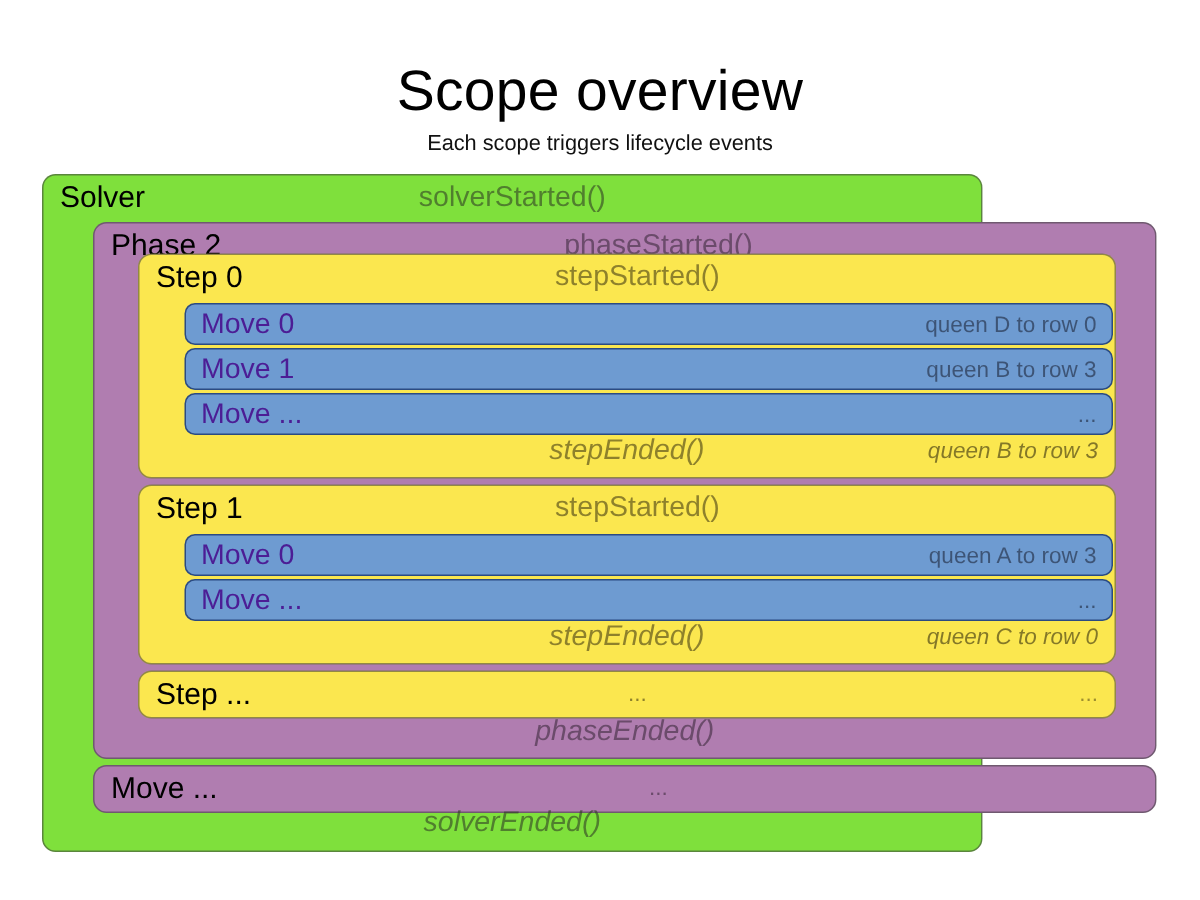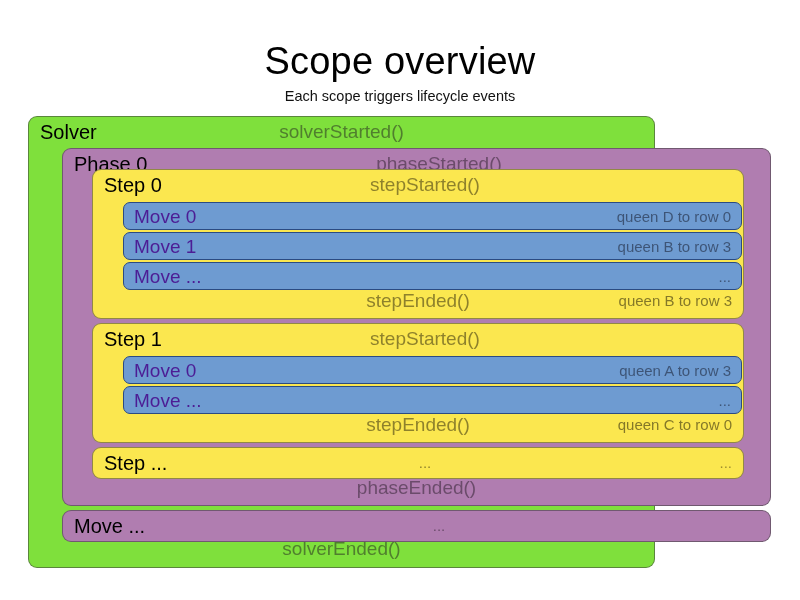--- a/index.html
+++ b/index.html
@@ -76,20 +76,21 @@
   .row .dots {
     font-size: 15px;
   }
 
   
   .foot {
     position: relative;
     height: 30px;
     line-height: 30px;
     white-space: nowrap;
+    font-style: italic;
   }
   .foot .evt {
     position: absolute;
     left: 0; right: 0; top: 0;
     text-align: center;
     font-size: 19px;
     color: rgba(50,50,50,0.62);
   }
   .foot .dtl {
     position: absolute;
@@ -210,21 +211,21 @@
 <div class="scope" id="solver">
 
   <div class="row">
     <span class="lbl">Solver</span>
     <span class="evt">solverStarted()</span>
   </div>
 
   <div class="scope phase" id="phase0">
 
     <div class="row">
-      <span class="lbl">Phase 0</span>
+      <span class="lbl">Phase 2</span>
       <span class="evt">phaseStarted()</span>
     </div>
 
     <div class="scope step" id="step0">
       <div class="row">
         <span class="lbl">Step 0</span>
         <span class="evt">stepStarted()</span>
       </div>
       <div class="moves">
         <div class="move">

